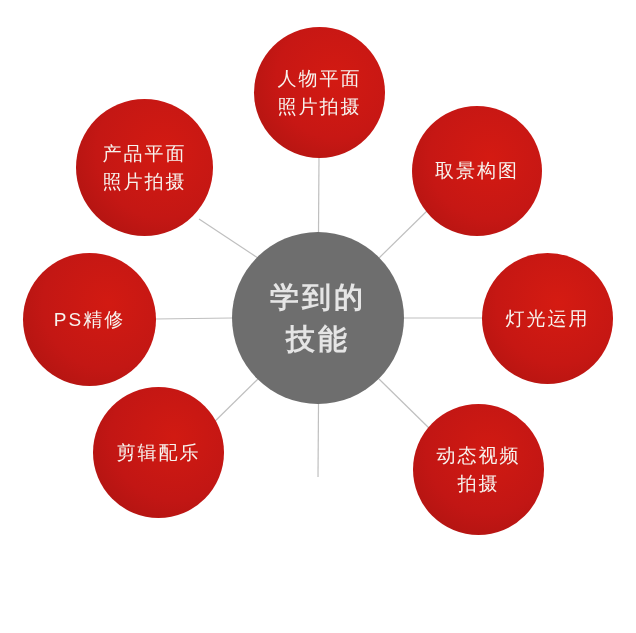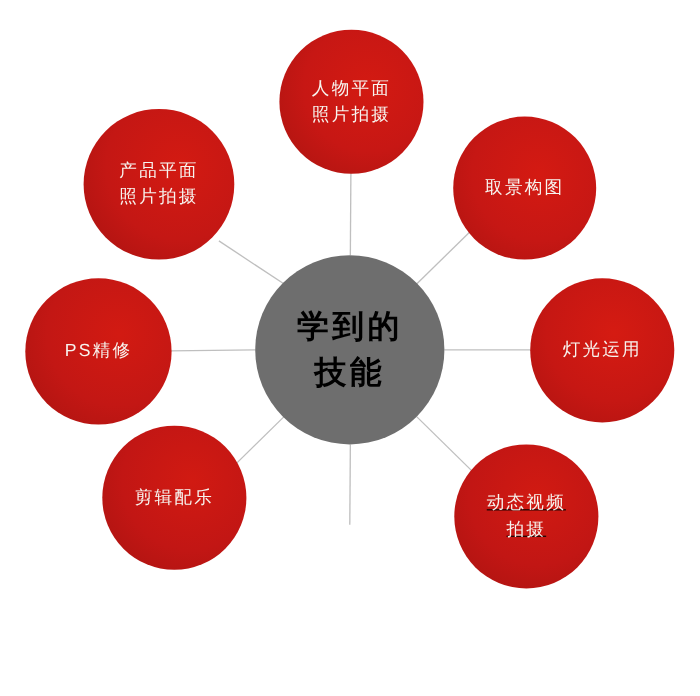--- a/index.html
+++ b/index.html
@@ -51,33 +51,33 @@
   
   .hub {
     width: 172px;
     height: 172px;
     left: 232px;
     top: 232px;
     background: #6e6e6e;
     z-index: 5;
   }
   .hub .node-label {
-    color: #000000;
+    color: #e5e5e5;
     font-size: 29px;
     font-weight: bold;
     letter-spacing: 3px;
     line-height: 1.45;
   }
 
   
   .spoke {
     z-index: 4;
   }
   .spoke .node-label {
-    font-size: 16px;
+    font-size: 19px;
     font-weight: normal;
     letter-spacing: 2px;
   }
 
   
   .spoke-top {
     width: 131px; height: 131px;
     left: 254px; top: 27px;
     background: radial-gradient(circle at 62% 40%, #d31a12 0%, #c71714 52%, #a81410 100%);
   }
@@ -88,21 +88,20 @@
   }
   .spoke-right {
     width: 131px; height: 131px;
     left: 482px; top: 253px;
     background: radial-gradient(circle at 58% 38%, #d51b12 0%, #c61713 55%, #ac1310 100%);
   }
   .spoke-bottomright {
     width: 131px; height: 131px;
     left: 413px; top: 404px;
     background: radial-gradient(circle at 58% 36%, #d11a12 0%, #c21614 55%, #a81310 100%);
-    text-decoration: underline;
   }
   .spoke-bottom {
     width: 130px; height: 130px;
     left: 253px; top: 475px;
     background: radial-gradient(circle at 60% 38%, #d41a12 0%, #c51714 55%, #aa1310 100%);
   }
   .spoke-bottomleft {
     width: 131px; height: 131px;
     left: 93px; top: 387px;
     background: radial-gradient(circle at 62% 38%, #d11a12 0%, #c21614 55%, #a71310 100%);

